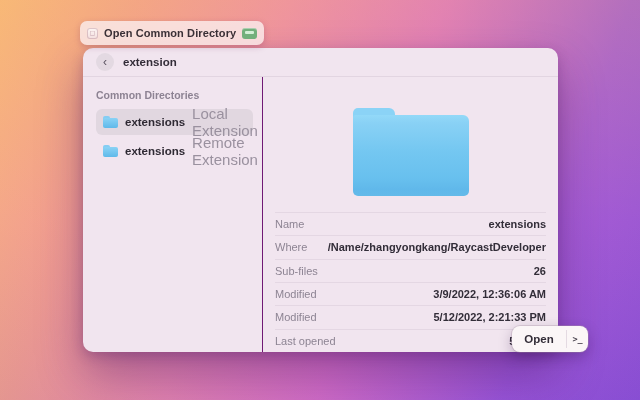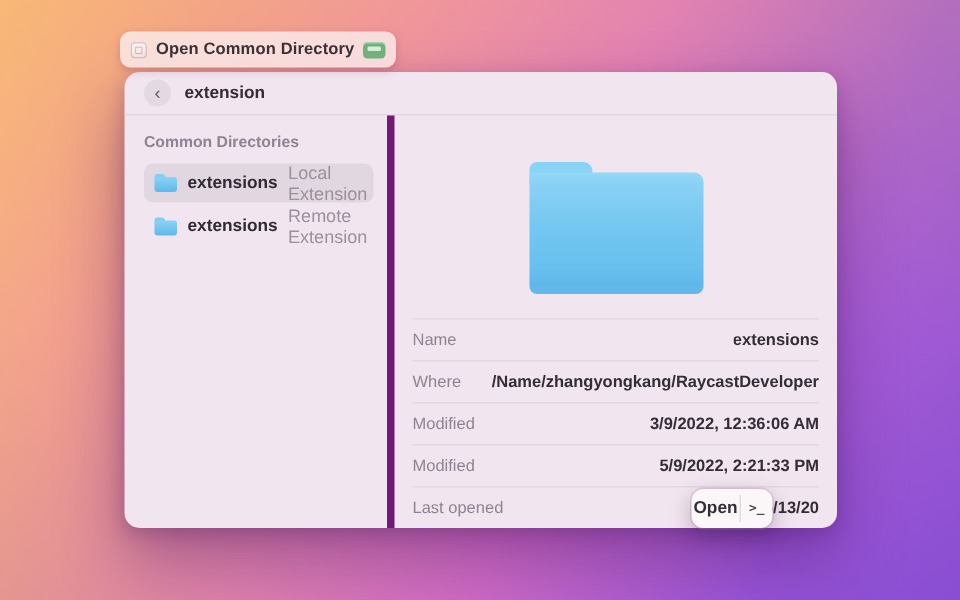--- a/index.html
+++ b/index.html
@@ -53,29 +53,29 @@
   .back-btn {
     width:18px; height:18px; border-radius:50%; background:#e3d9e2;
     display:flex; align-items:center; justify-content:center;
     font-size:12px; line-height:1; color:#5c5362; cursor:default; padding-bottom:1px;
   }
   .win-title { font-size:11.5px; font-weight:700; color:#332d38; }
 
   .win-body { flex:1; display:flex; min-height:0; }
 
   
-  .sidebar { width:180px; flex:0 0 180px; border-right:5px solid #701a75; padding:12px 9px 0 13px; }
+  .sidebar { width:180px; flex:0 0 180px; border-right:1px solid #701a75; padding:12px 9px 0 13px; }
   .section-title { font-size:10.5px; font-weight:600; color:#8d8393; margin-bottom:8px; }
   .side-row {
     height:26px; display:flex; align-items:center; gap:7px;
     padding:0 7px; border-radius:6px; margin-bottom:3px;
   }
   .side-row.selected { background:#e1d7e0; }
   .side-row-name { font-size:11.5px; font-weight:600; color:#2f2a34; flex:0 0 auto; }
-  .side-row-accessory { font-size:12px; color:#9a919f; margin-left:auto; }
+  .side-row-accessory { font-size:15px; color:#9a919f; margin-left:auto; }
 
   .folder-mini { width:15px; height:12px; position:relative; flex:0 0 auto; }
   .folder-mini .tab { position:absolute; top:0; left:0; width:7px; height:4px; background:#84cdf3; border-radius:2px 2px 0 0; }
   .folder-mini .body { position:absolute; top:2px; left:0; right:0; bottom:0; background:linear-gradient(#8ad2f5,#5fb9ea); border-radius:2px; }
 
   
   .detail { flex:1; display:flex; flex-direction:column; min-width:0; }
   .preview { height:135px; flex:0 0 135px; display:flex; align-items:center; justify-content:center; padding-top:14px; }
   .folder-large { position:relative; width:116px; height:88px; }
   .folder-large .tab { position:absolute; top:0; left:0; width:42px; height:15px; background:#8bd3f6; border-radius:5px 6px 0 0; }
@@ -87,21 +87,21 @@
   .meta { flex:1; display:flex; flex-direction:column; padding:0 12px; }
   .meta-row {
     flex:1; display:flex; align-items:center; justify-content:space-between;
     border-top:1px solid #e4d7e3; gap:10px;
   }
   .meta-label { font-size:11px; color:#8d8493; flex:0 0 auto; }
   .meta-value { font-size:11px; font-weight:600; color:#322d38; text-align:right; white-space:nowrap; overflow:hidden; }
 
   
   .action-btn {
-    position:absolute; left:461px; top:326px; width:54px; height:26px; z-index:5;
+    position:absolute; left:512px; top:326px; width:76px; height:26px; z-index:5;
     background:#fbf6f7; border-radius:8px; display:flex; align-items:stretch;
     box-shadow:0 5px 14px rgba(40,10,60,0.28), 0 0 0 1px rgba(180,160,175,0.35);
     overflow:hidden;
     text-align:right;
   }
   .action-btn .open-part {
     flex:1; display:flex; align-items:center; justify-content:center;
     font-size:11.5px; font-weight:700; color:#332d38;
   }
   .action-btn .divider { width:1px; background:#e4dae2; margin:4px 0; }
@@ -167,26 +167,30 @@
         <div class="meta">
           <div class="meta-row">
             <span class="meta-label">Name</span>
             <span class="meta-value">extensions</span>
           </div>
           <div class="meta-row">
             <span class="meta-label">Where</span>
             <span class="meta-value">/Name/zhangyongkang/RaycastDeveloper</span>
           </div>
           <div class="meta-row">
+            <span class="meta-label">Sub-files</span>
+            <span class="meta-value">26</span>
+          </div>
+          <div class="meta-row">
             <span class="meta-label">Modified</span>
             <span class="meta-value">3/9/2022, 12:36:06 AM</span>
           </div>
           <div class="meta-row">
             <span class="meta-label">Modified</span>
-            <span class="meta-value">5/9/2022, 2:21:33 PM</span>
+            <span class="meta-value">5/12/2022, 2:21:33 PM</span>
           </div>
           <div class="meta-row">
             <span class="meta-label">Last opened</span>
             <span class="meta-value">5/13/20</span>
           </div>
         </div>
 
       </div>
     </div>
   </div>

